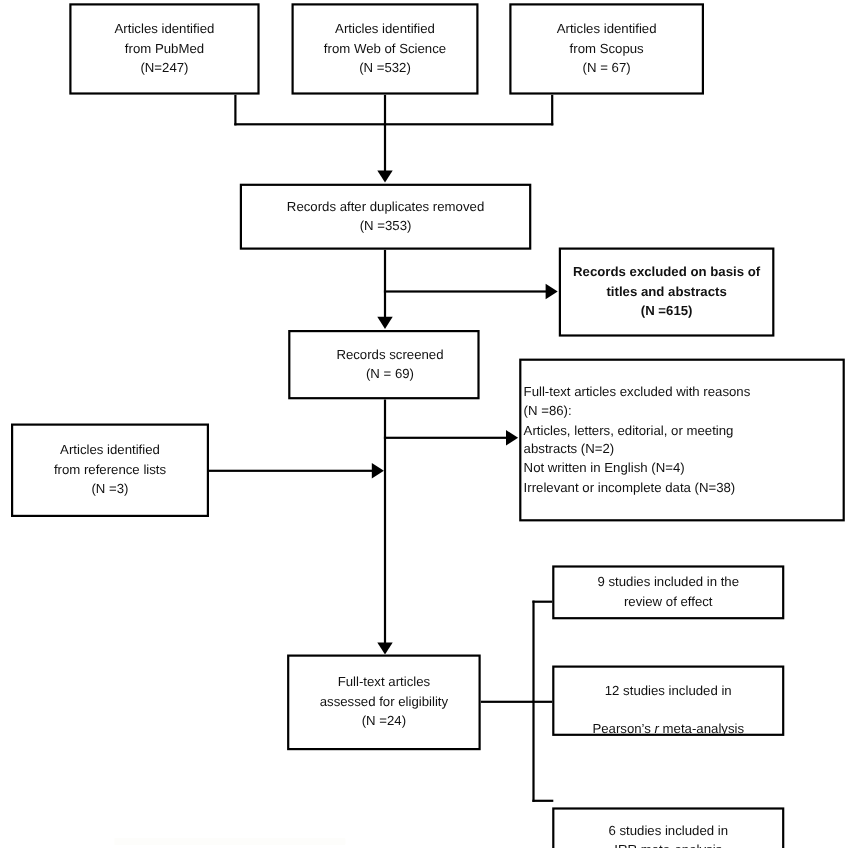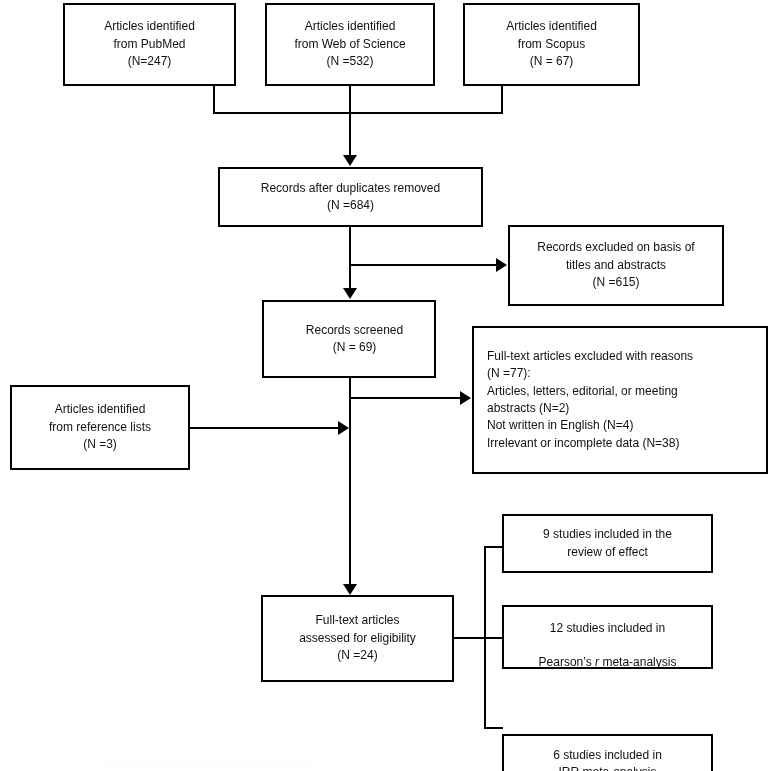--- a/index.html
+++ b/index.html
@@ -27,21 +27,21 @@
     justify-content: center;
     text-align: center;
     font-size: 12px;
     line-height: 1.45;
     padding: 3px 6px;
     z-index: 3;
   }
   .box.left-align {
     justify-content: flex-start;
     text-align: left;
-    padding-left: 13px;
+    padding-left: 2px;
   }
   .box .txt {
     white-space: pre-line;
     width: 100%;
   }
   .ln {
     position: absolute;
     background: #000000;
     z-index: 1;
   }
@@ -99,80 +99,80 @@
 
   <div class="ln v" style="left:213px; top:86px; height:28px;"></div>
   <div class="ln v" style="left:349px; top:86px; height:28px;"></div>
   <div class="ln v" style="left:501px; top:86px; height:28px;"></div>
   <div class="ln h" style="left:213px; top:112px; width:290px;"></div>
   <div class="ln v" style="left:349px; top:112px; height:44px;"></div>
   <div class="arrow down" style="left:343px; top:155px;"></div>
 
   <div class="box" style="left:218px; top:167px; width:265px; height:60px;">
     <span class="txt">Records after duplicates removed
-(N =684)</span>
+(N =353)</span>
   </div>
 
   <div class="ln v" style="left:349px; top:227px; height:62px;"></div>
   <div class="arrow down" style="left:343px; top:288px;"></div>
 
   <div class="ln h" style="left:349px; top:264px; width:148px;"></div>
   <div class="arrow right" style="left:496px; top:258px;"></div>
 
-  <div class="box" style="left:508px; top:225px; width:216px; height:81px;">
+  <div class="box" style="left:508px; top:225px; width:196px; height:81px;font-weight:bold;">
     <span class="txt">Records excluded on basis of
 titles and abstracts
 (N =615)</span>
   </div>
 
-  <div class="box" style="left:262px; top:300px; width:174px; height:78px;padding-left:17px;">
+  <div class="box" style="left:262px; top:300px; width:174px; height:63px;padding-left:17px;">
     <span class="txt">Records screened
 (N = 69)</span>
   </div>
 
   <div class="ln v" style="left:349px; top:363px; height:225px;"></div>
   <div class="arrow down" style="left:343px; top:584px;"></div>
 
   <div class="ln h" style="left:349px; top:397px; width:112px;"></div>
   <div class="arrow right" style="left:460px; top:391px;"></div>
 
   <div class="box left-align" style="left:472px; top:326px; width:296px; height:148px;">
     <span style="width:100%;">
       <span>Full-text articles excluded with reasons</span><br>
-      <span>(N =77):</span><br>
+      <span>(N =86):</span><br>
       <span>Articles, letters, editorial, or meeting</span><br>
       <span>abstracts (N=2)</span><br>
       <span>Not written in English (N=4)</span><br>
       <span>Irrelevant or incomplete data (N=38)</span>
     </span>
   </div>
 
   <div class="box" style="left:10px; top:385px; width:180px; height:85px;">
     <span class="txt">Articles identified
 from reference lists
 (N =3)</span>
   </div>
 
   <div class="ln h" style="left:190px; top:427px; width:149px;"></div>
   <div class="arrow right" style="left:338px; top:421px;"></div>
 
-  <div class="box" style="left:261px; top:595px; width:193px; height:87px;">
+  <div class="box" style="left:261px; top:595px; width:176px; height:87px;">
     <span class="txt">Full-text articles
 assessed for eligibility
 (N =24)</span>
   </div>
 
   <div class="ln h" style="left:437px; top:637px; width:48px;"></div>
   <div class="ln v" style="left:484px; top:546px; height:183px;"></div>
 
   <div class="ln h" style="left:484px; top:546px; width:19px;"></div>
   <div class="ln h" style="left:484px; top:637px; width:19px;"></div>
   <div class="ln h" style="left:484px; top:727px; width:19px;"></div>
 
-  <div class="box" style="left:502px; top:514px; width:211px; height:59px;">
+  <div class="box" style="left:502px; top:514px; width:211px; height:49px;">
     <span class="txt">9 studies included in the
 review of effect</span>
   </div>
 
   <div class="box" style="left:502px; top:605px; width:211px; height:64px;">
     <span class="txt">
       <span>12 studies included in</span><br>
       <span>Pearson’s </span><span class="ital">r</span><span> meta-analysis</span>
     </span>
   </div>

